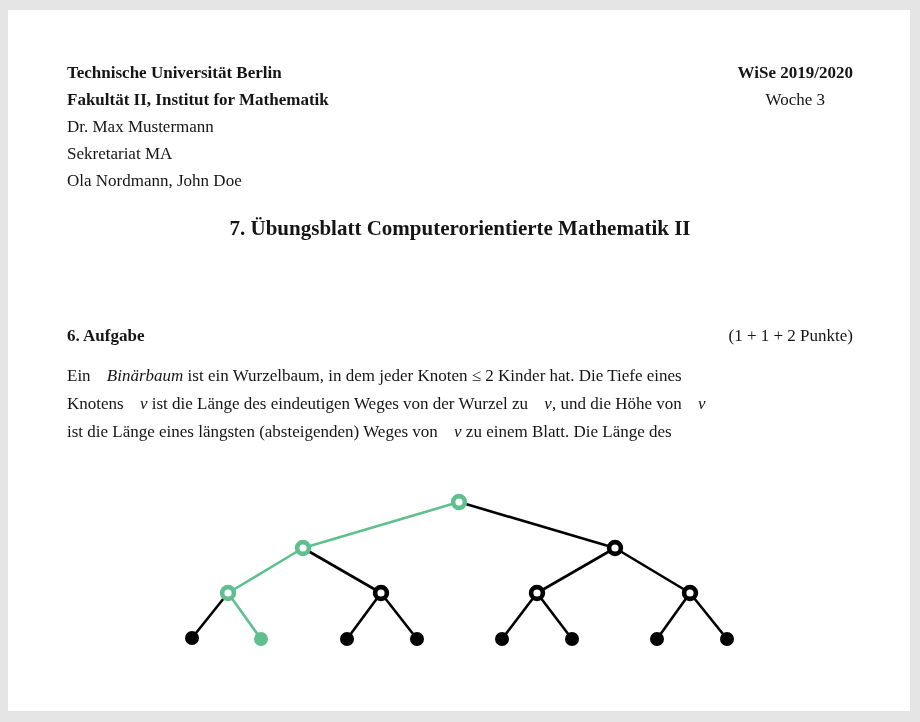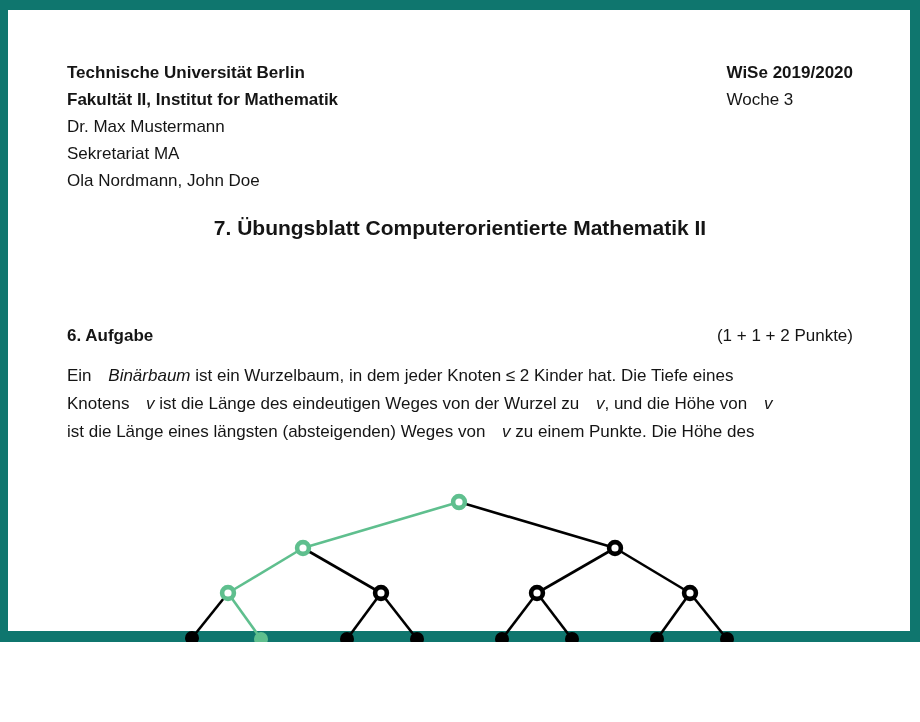--- a/index.html
+++ b/index.html
@@ -1,39 +1,39 @@
 <!DOCTYPE html>
 <html><head>
 <meta charset="utf-8">
 <style>
   html,body{margin:0;padding:0;background:#ffffff;}
   .page{
     position:relative;
-    width:920px;height:642px;
-    background:#0f766e;
+    width:920px;height:722px;
+    background:#e5e5e5;
     overflow:hidden;
-    font-family:Liberation Sans, sans-serif;
+    font-family:Liberation Serif, serif;
     color:#151515;
   }
   .paper{
     position:absolute;
     top:10px;left:8px;right:10px;bottom:11px;
     background:#ffffff;
   }
   .page > .abs{position:absolute;z-index:1;}
   .b{font-weight:700;}
   .it{font-style:italic;margin-left:12px;}
   .header-left{
     left:67px;top:59px;
     font-size:17px;line-height:27px;
   }
   .header-right{
     right:67px;top:59px;
     font-size:17px;line-height:27px;
-    text-align:left;
+    text-align:center;
     margin-left:20px;
   }
   .title{
     left:0;right:0;top:213px;
     text-align:center;
     font-size:21px;line-height:30px;
     font-weight:700;
   }
   .deadline{
     left:0;right:0;top:252px;
@@ -83,21 +83,21 @@
 
 
   <div class="abs exrow">
     <span class="b">6. Aufgabe</span>
     <span>(1 + 1 + 2 Punkte)</span>
   </div>
 
   <div class="abs para">
       <div><span>Ein </span><span class="it">Binärbaum</span><span> ist ein Wurzelbaum, in dem jeder Knoten ≤ 2 Kinder hat. Die Tiefe eines</span></div>
       <div><span>Knotens </span><span class="it">v</span><span> ist die Länge des eindeutigen Weges von der Wurzel zu </span><span class="it">v</span><span>, und die Höhe von </span><span class="it">v</span></div>
-      <div><span>ist die Länge eines längsten (absteigenden) Weges von </span><span class="it">v</span><span> zu einem Punkte. Die Höhe des</span></div>
+      <div><span>ist die Länge eines längsten (absteigenden) Weges von </span><span class="it">v</span><span> zu einem Blatt. Die Länge des</span></div>
     </div>
 
   <svg class="tree" viewBox="0 0 920 722" xmlns="http://www.w3.org/2000/svg">
       <line x1="459" y1="502" x2="615" y2="548" stroke="#000000" stroke-width="2.6"></line>
       <line x1="303" y1="548" x2="381" y2="593" stroke="#000000" stroke-width="2.6"></line>
       <line x1="615" y1="548" x2="537" y2="593" stroke="#000000" stroke-width="2.6"></line>
       <line x1="615" y1="548" x2="690" y2="593" stroke="#000000" stroke-width="2.6"></line>
       <line x1="228" y1="593" x2="192" y2="638" stroke="#000000" stroke-width="2.6"></line>
       <line x1="381" y1="593" x2="347" y2="639" stroke="#000000" stroke-width="2.6"></line>
       <line x1="381" y1="593" x2="417" y2="639" stroke="#000000" stroke-width="2.6"></line>

